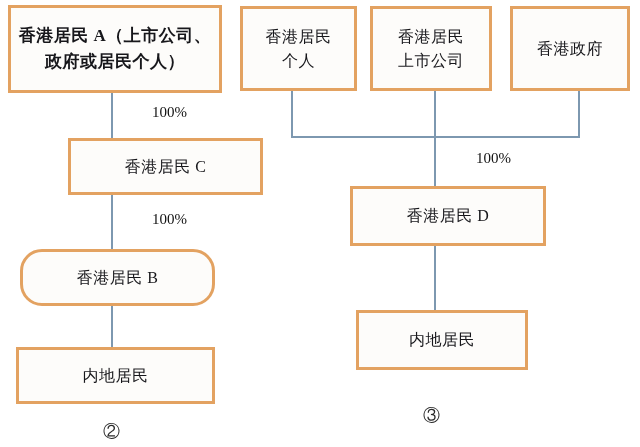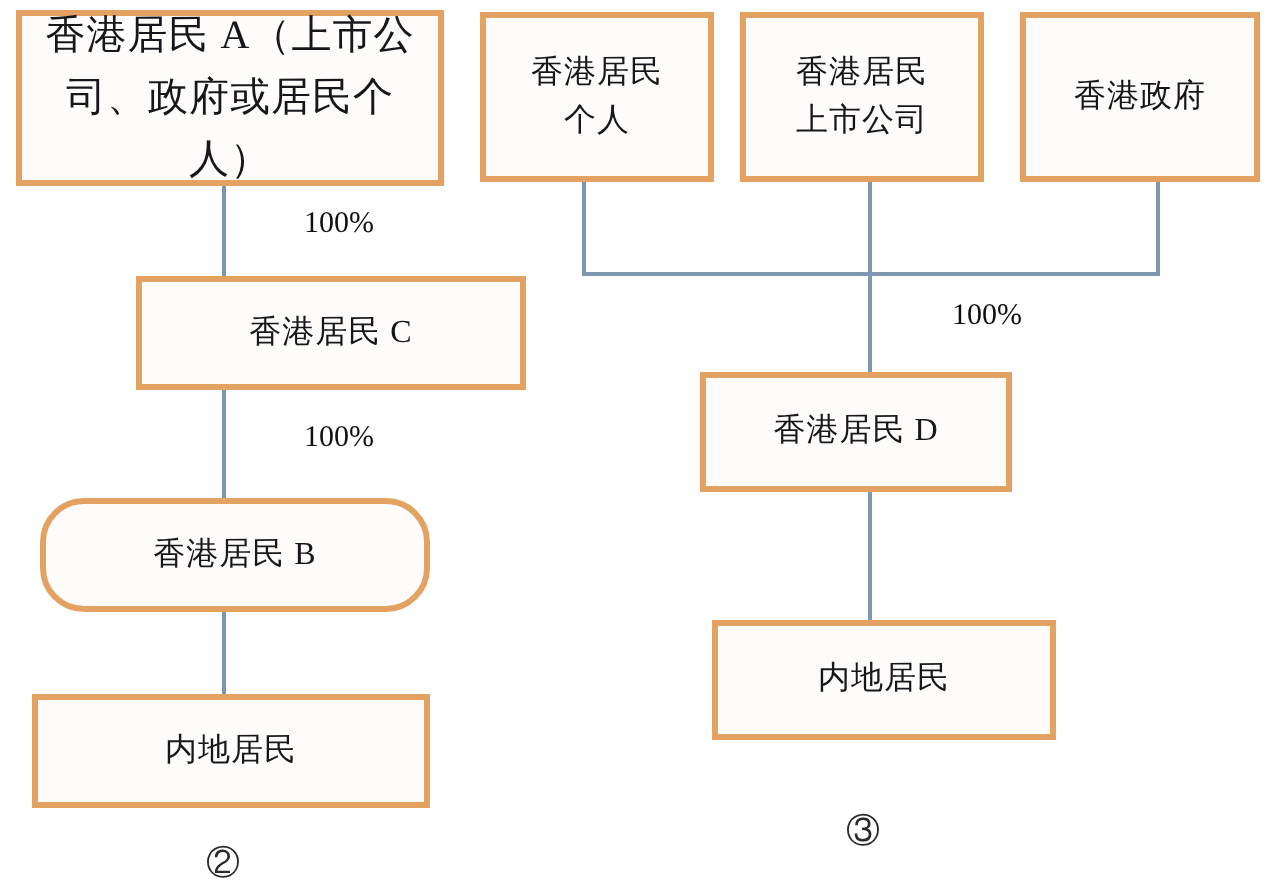--- a/index.html
+++ b/index.html
@@ -33,30 +33,30 @@
   .node-label {
     font-size: 16px;
     line-height: 1.45;
     letter-spacing: 0.5px;
     color: #17171b;
     padding: 0 4px;
     white-space: pre-line;
   }
   
   #node-a      { left: 8px;   top: 5px;   width: 214px; height: 88px; }
-  #node-a .node-label { font-size: 20px; line-height: 1.55; }
+  #node-a .node-label { font-size: 17px; line-height: 1.55; font-weight: bold; }
   #node-c      { left: 20px;  top: 138px; width: 195px; height: 57px; margin-left: 48px; }
   #node-b      { left: 20px;  top: 249px; width: 195px; height: 57px; border-radius: 22px; }
   #node-mainland-left { left: 16px; top: 347px; width: 199px; height: 57px; }
 
   
   #node-hk-individual { left: 240px; top: 6px;  width: 117px; height: 85px; }
   #node-hk-listed     { left: 370px; top: 6px;  width: 122px; height: 85px; }
   #node-hk-government { left: 510px; top: 6px;  width: 120px; height: 85px; }
-  #node-d             { left: 350px; top: 186px; width: 156px; height: 60px; }
+  #node-d             { left: 350px; top: 186px; width: 196px; height: 60px; }
   #node-mainland-right{ left: 356px; top: 310px; width: 172px; height: 60px; }
 
   
   .line {
     position: absolute;
     background: #7d98b0;
     z-index: 1;
   }
   .line-v { width: 2px; }
   .line-h { height: 2px; }

